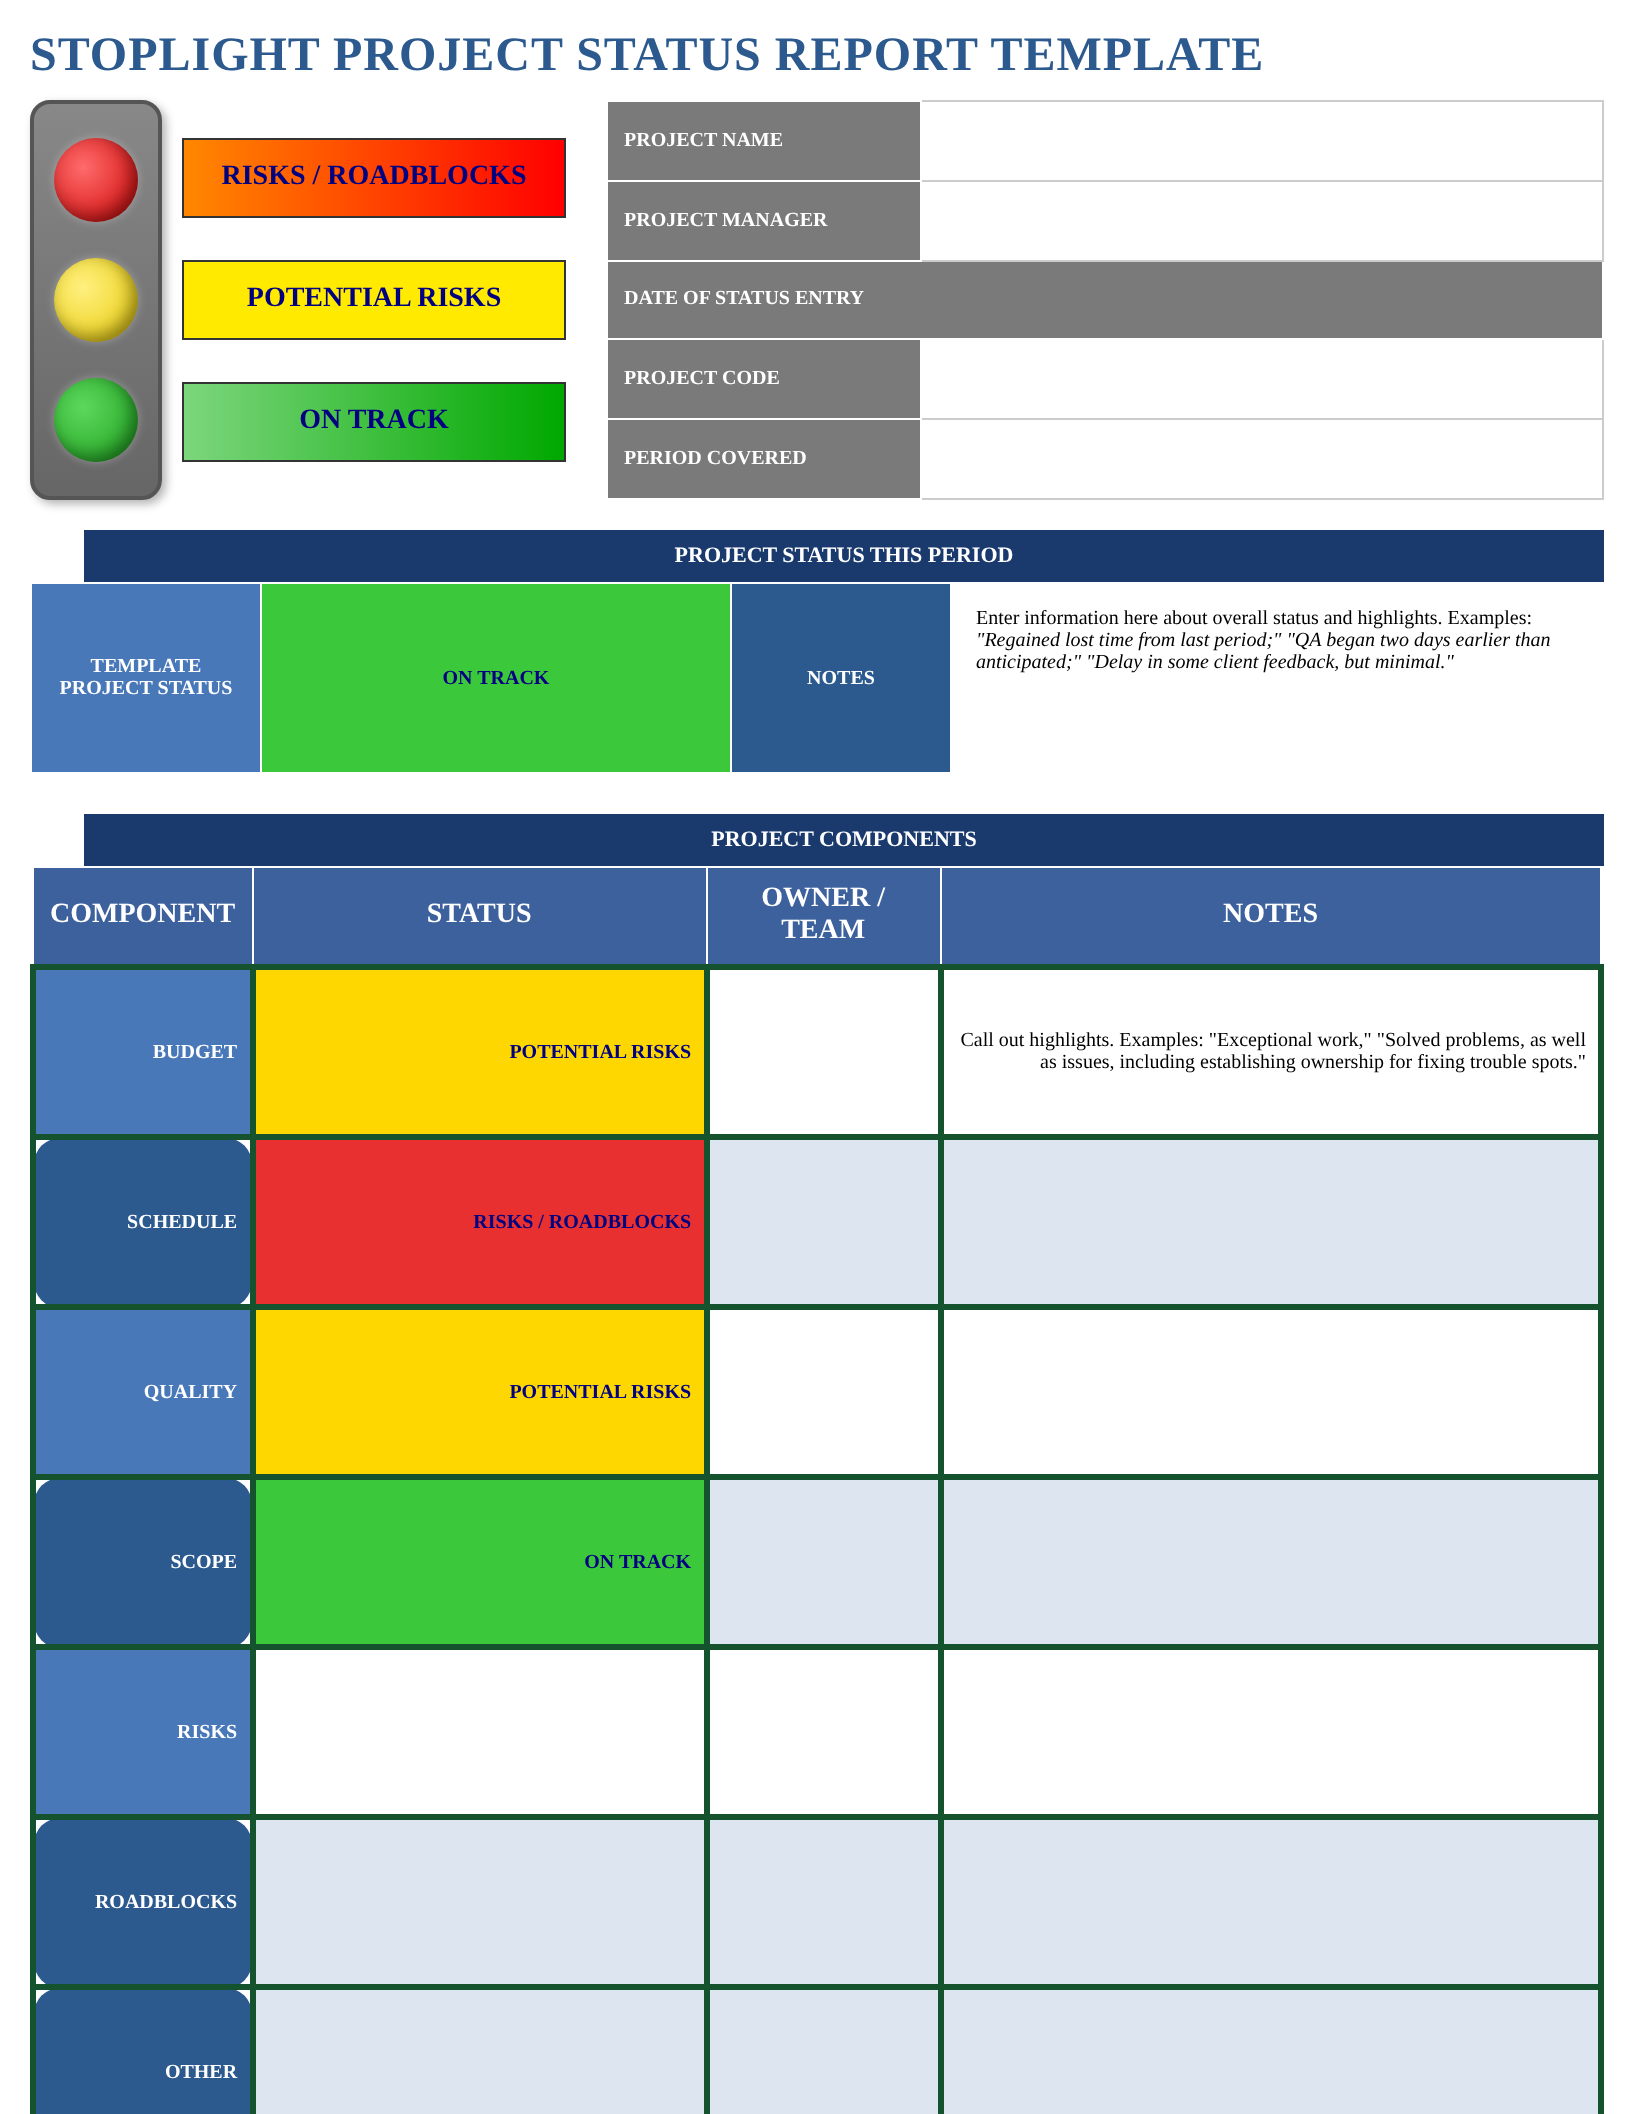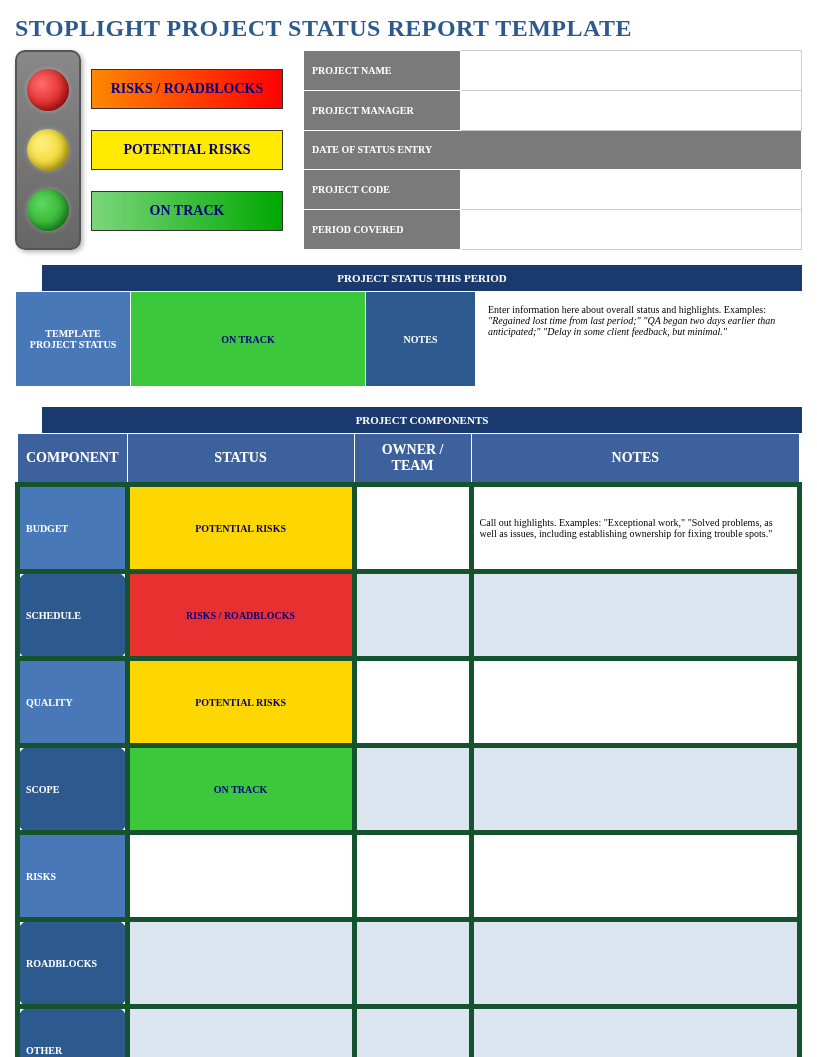--- a/index.html
+++ b/index.html
@@ -147,25 +147,26 @@
   .components-table th {
     background: #3c619c;
     color: #fff;
     font-size: 14px;
     font-weight: bold;
     text-align: center;
     padding: 8px;
     border: 1px solid #fff;
   }
   .components-table td {
-    border: 5px solid #14532d;
+    border: 3px solid #14532d;
     height: 70px;
     font-size: 10px;
     padding: 6px;
     vertical-align: middle;
+    text-align: right;
   }
   .comp-label {
     background: #4978b8;
     color: #fff;
     font-weight: bold;
     font-size: 10px;
     width: 90px;
   }
   .comp-label.dark {
     background: #2c5a8e;

